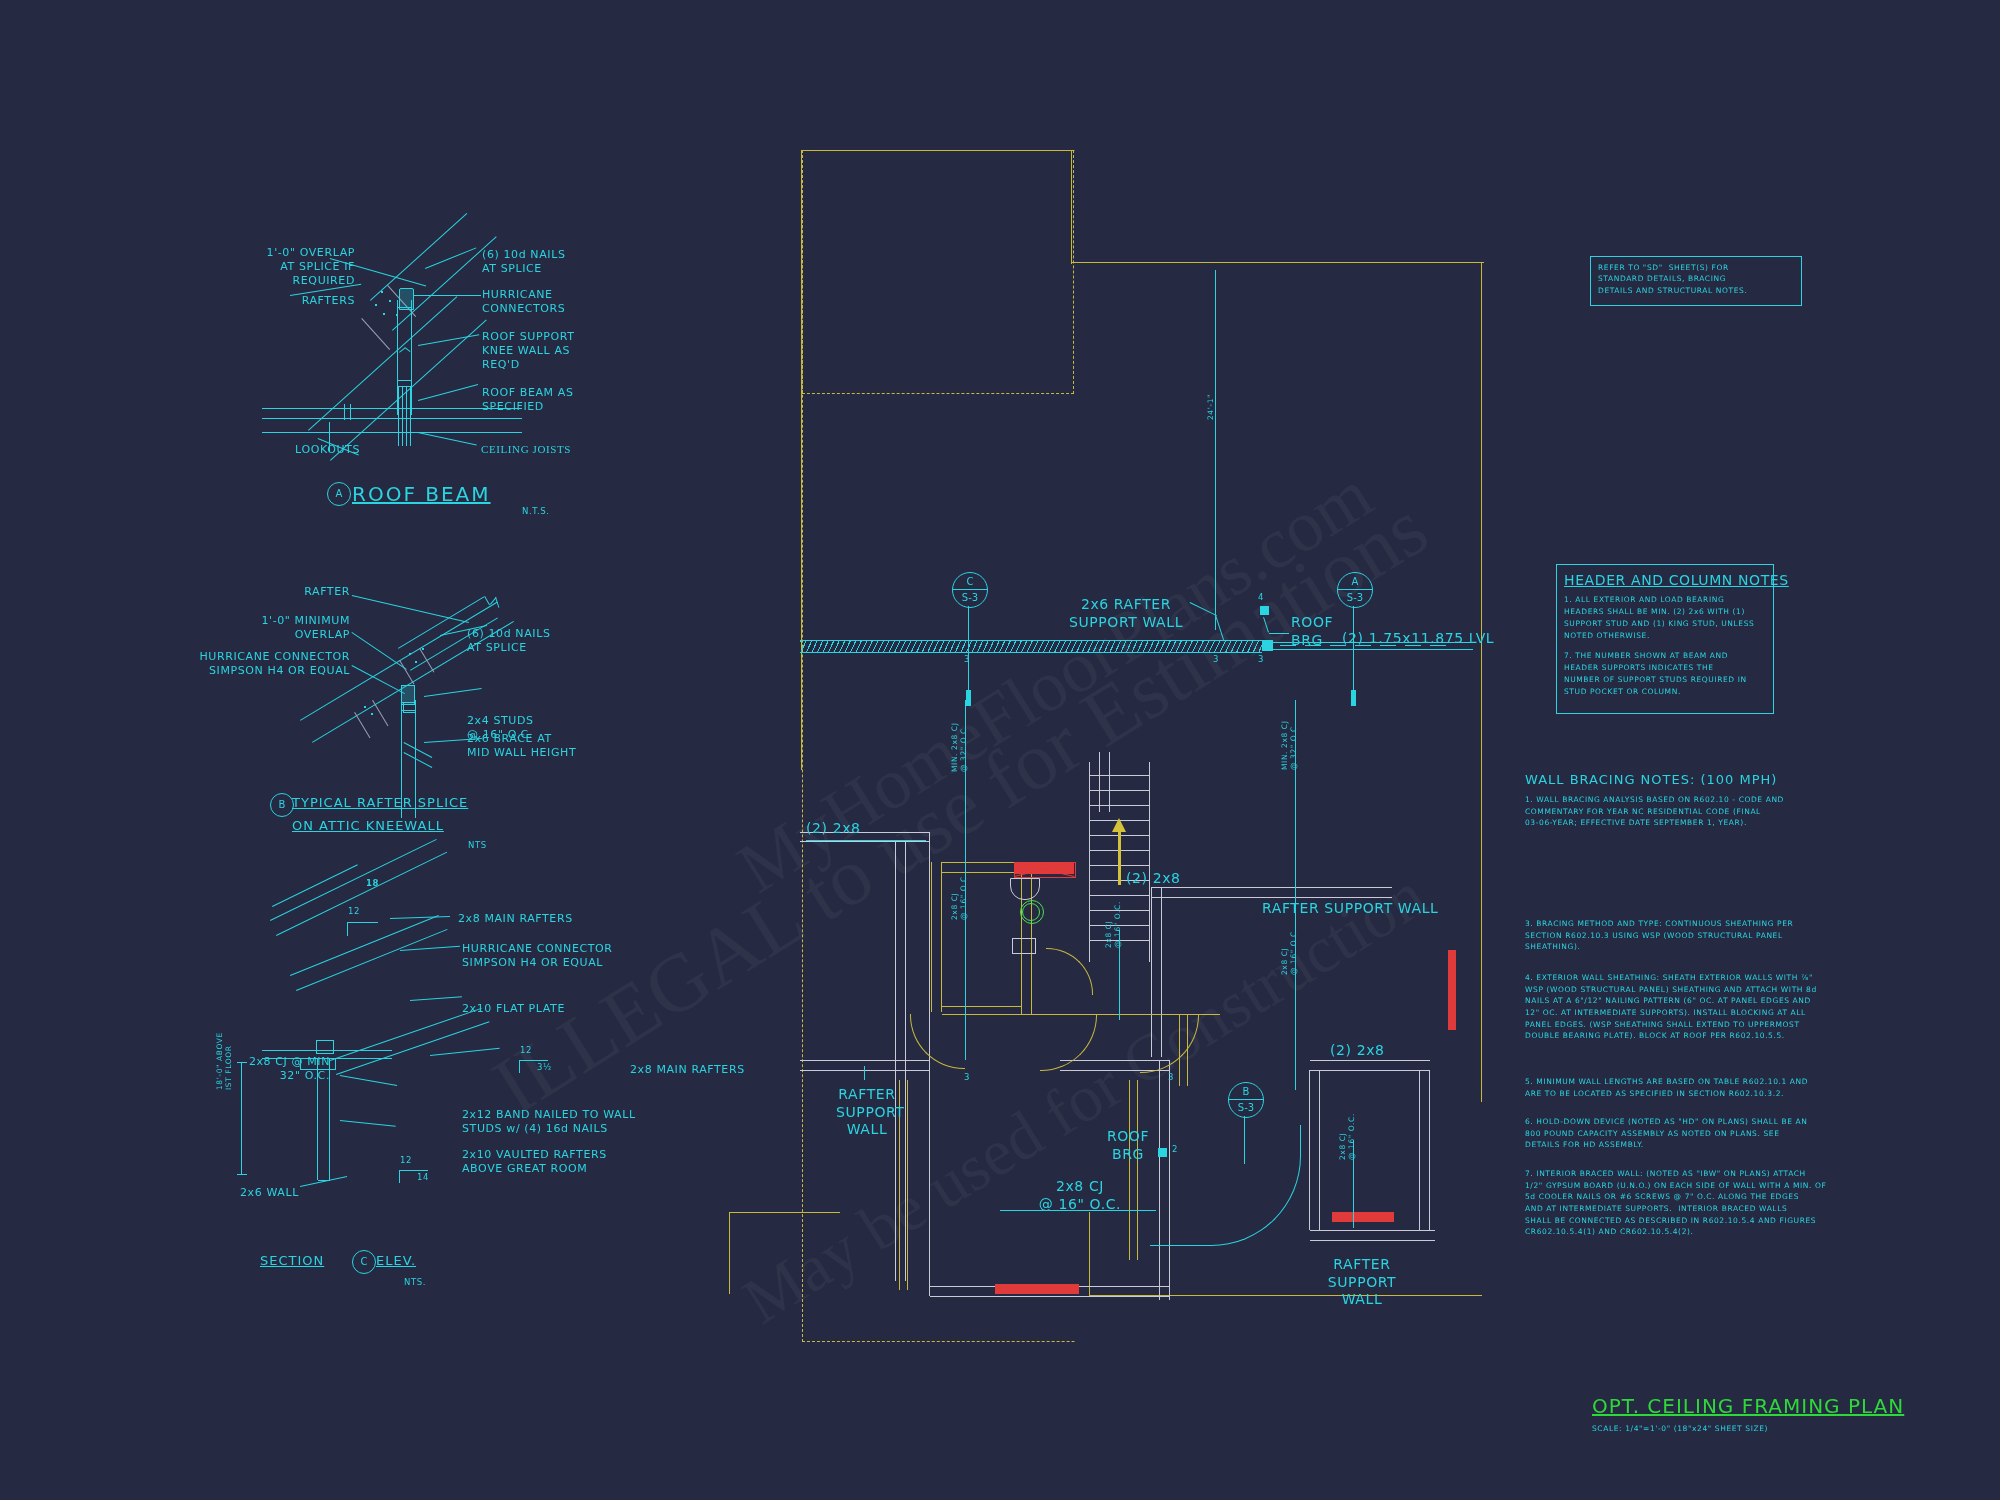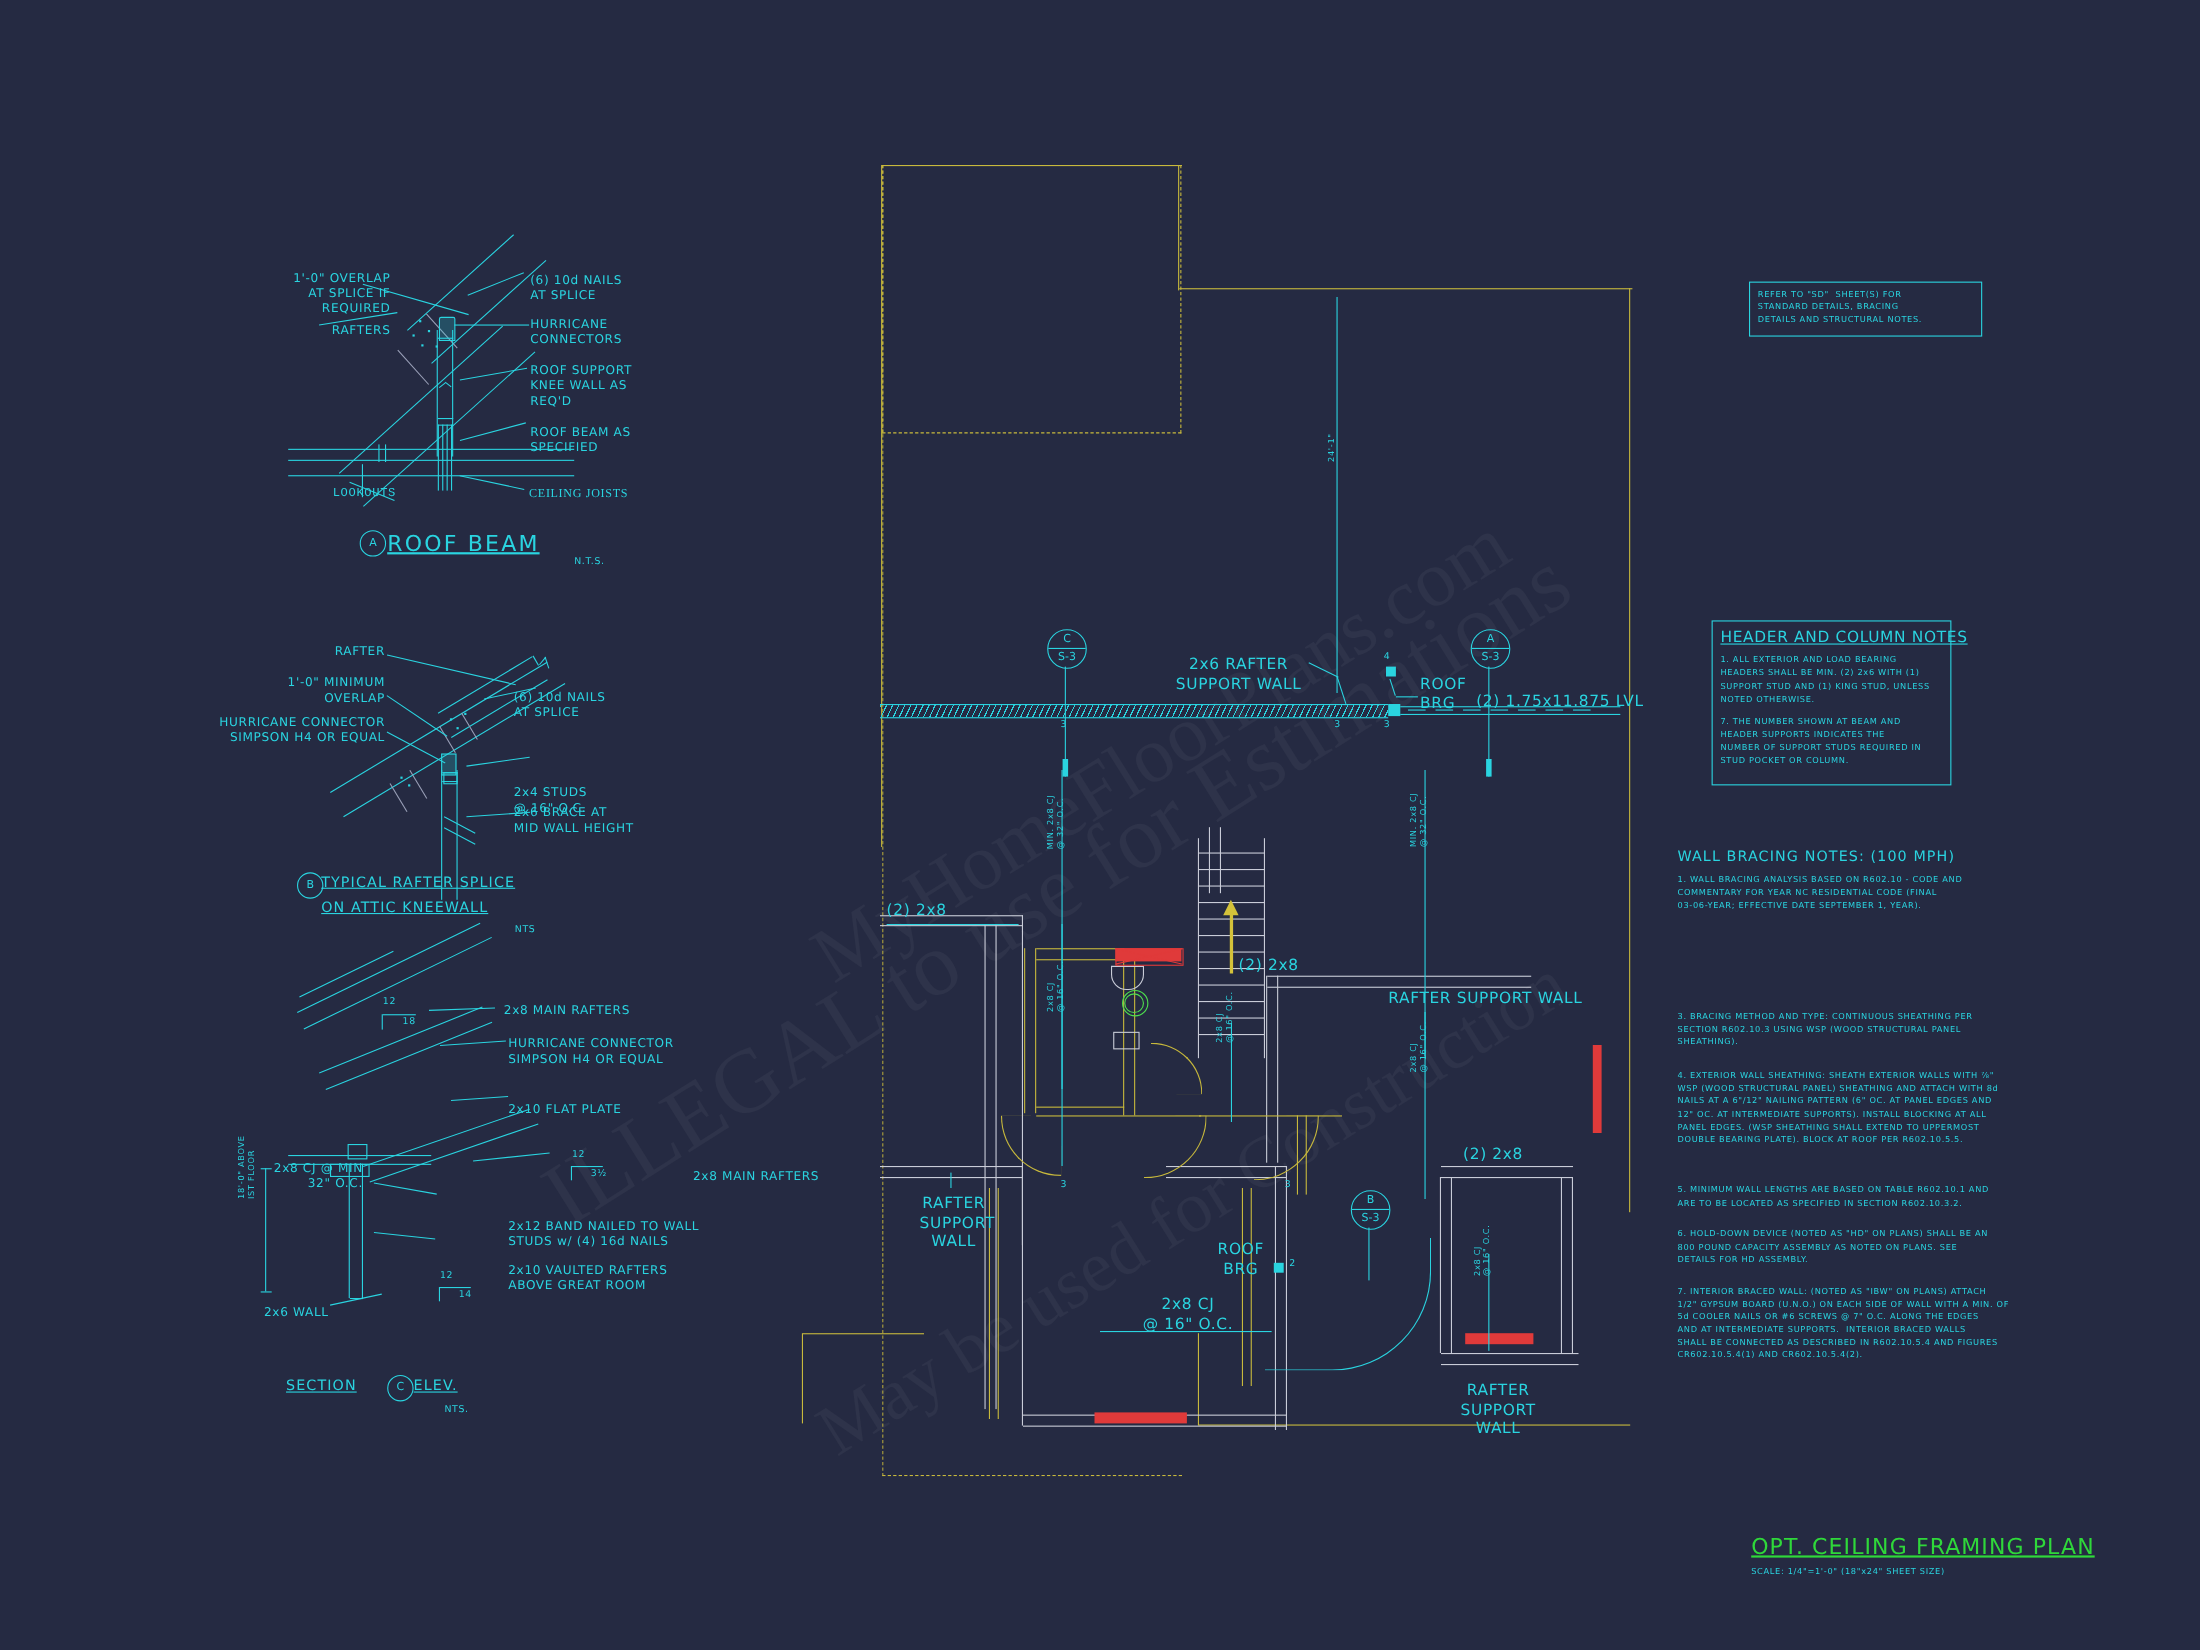--- a/index.html
+++ b/index.html
@@ -118,21 +118,21 @@
     <div class="t r" style="left:240px;top:294px;width:115px;">RAFTERS</div>
     <div class="t" style="left:482px;top:248px;">(6) 10d NAILS
 AT SPLICE</div>
     <div class="t" style="left:482px;top:288px;">HURRICANE
 CONNECTORS</div>
     <div class="t" style="left:482px;top:330px;">ROOF SUPPORT
 KNEE WALL AS
 REQ'D</div>
     <div class="t" style="left:482px;top:386px;">ROOF BEAM AS
 SPECIFIED</div>
-    <div class="t r" style="left:250px;top:443px;width:110px;font-family:Liberation Mono, monospace;">LOOKOUTS</div>
+    <div class="t r" style="left:250px;top:443px;width:110px;">LOOKOUTS</div>
     <div class="t" style="left:481px;top:443px;font-family:Liberation Serif, serif;">CEILING JOISTS</div>
 
     <div class="bubsm" style="left:327px;top:482px;"><span>A</span></div>
     <div class="t big ul" style="left:352px;top:482px;">ROOF BEAM</div>
     <div class="t xs" style="left:482px;top:506px;margin-left:40px;">N.T.S.</div>
   </div>
 
   <div>
 
     <div class="ln" style="left:300px;top:720px;width:230px;transform:rotate(-31deg);"></div>
@@ -219,21 +219,21 @@
     <div class="box" style="left:300px;top:1058px;width:34px;height:10px;"></div>
 
     <div class="ln" style="left:348px;top:922px;width:30px;"></div>
     <div class="ln" style="left:348px;top:922px;width:14px;transform:rotate(90deg);"></div>
     <div class="ln" style="left:520px;top:1060px;width:28px;"></div>
     <div class="ln" style="left:520px;top:1060px;width:13px;transform:rotate(90deg);"></div>
     <div class="ln" style="left:400px;top:1170px;width:28px;"></div>
     <div class="ln" style="left:400px;top:1170px;width:13px;transform:rotate(90deg);"></div>
 
     <div class="t xs" style="left:348px;top:906px;">12</div>
-    <div class="t xs" style="left:366px;top:924px;">18</div>
+    <div class="t xs" style="left:366px;top:878px;font-weight:bold;">18</div>
     <div class="t xs" style="left:520px;top:1045px;">12</div>
     <div class="t xs" style="left:537px;top:1062px;">3½</div>
     <div class="t xs" style="left:400px;top:1155px;">12</div>
     <div class="t xs" style="left:417px;top:1172px;">14</div>
 
     <div class="ln" style="left:390px;top:918px;width:60px;transform:rotate(-2deg);"></div>
     <div class="ln" style="left:400px;top:950px;width:60px;transform:rotate(-4deg);"></div>
     <div class="ln" style="left:410px;top:1000px;width:52px;transform:rotate(-4deg);"></div>
     <div class="ln" style="left:430px;top:1055px;width:70px;transform:rotate(-6deg);"></div>
     <div class="ln" style="left:340px;top:1075px;width:58px;transform:rotate(10deg);"></div>

